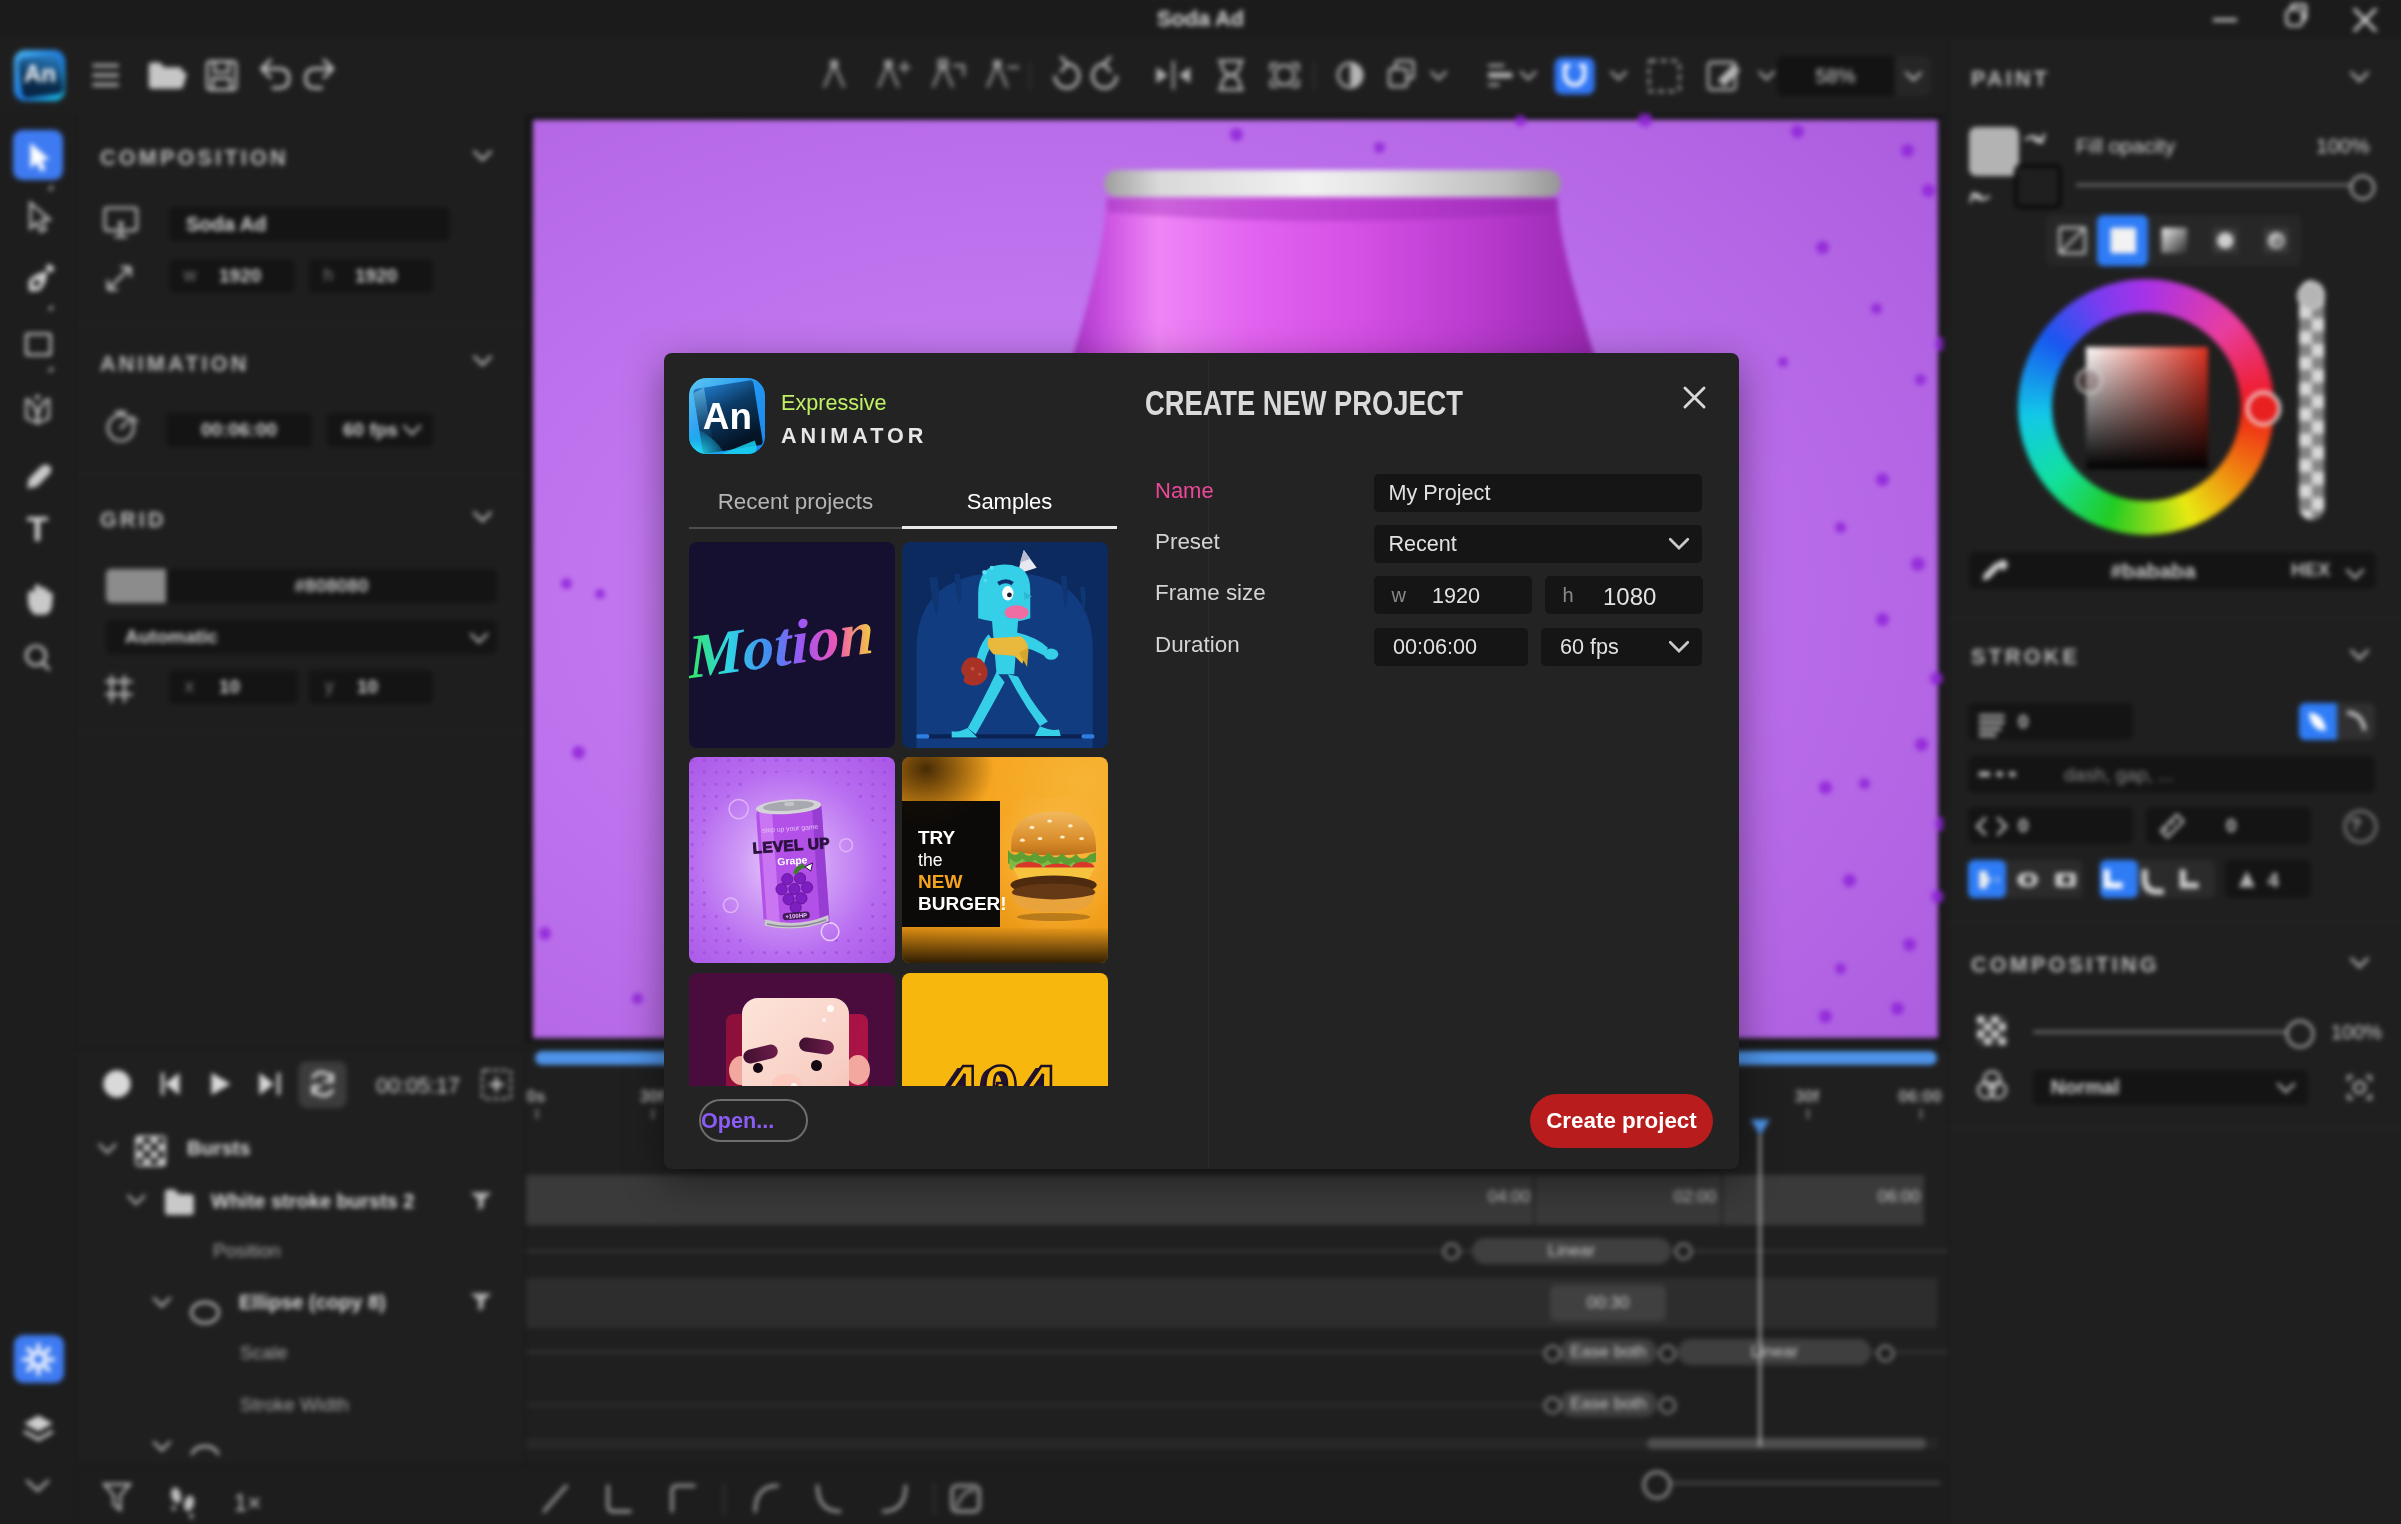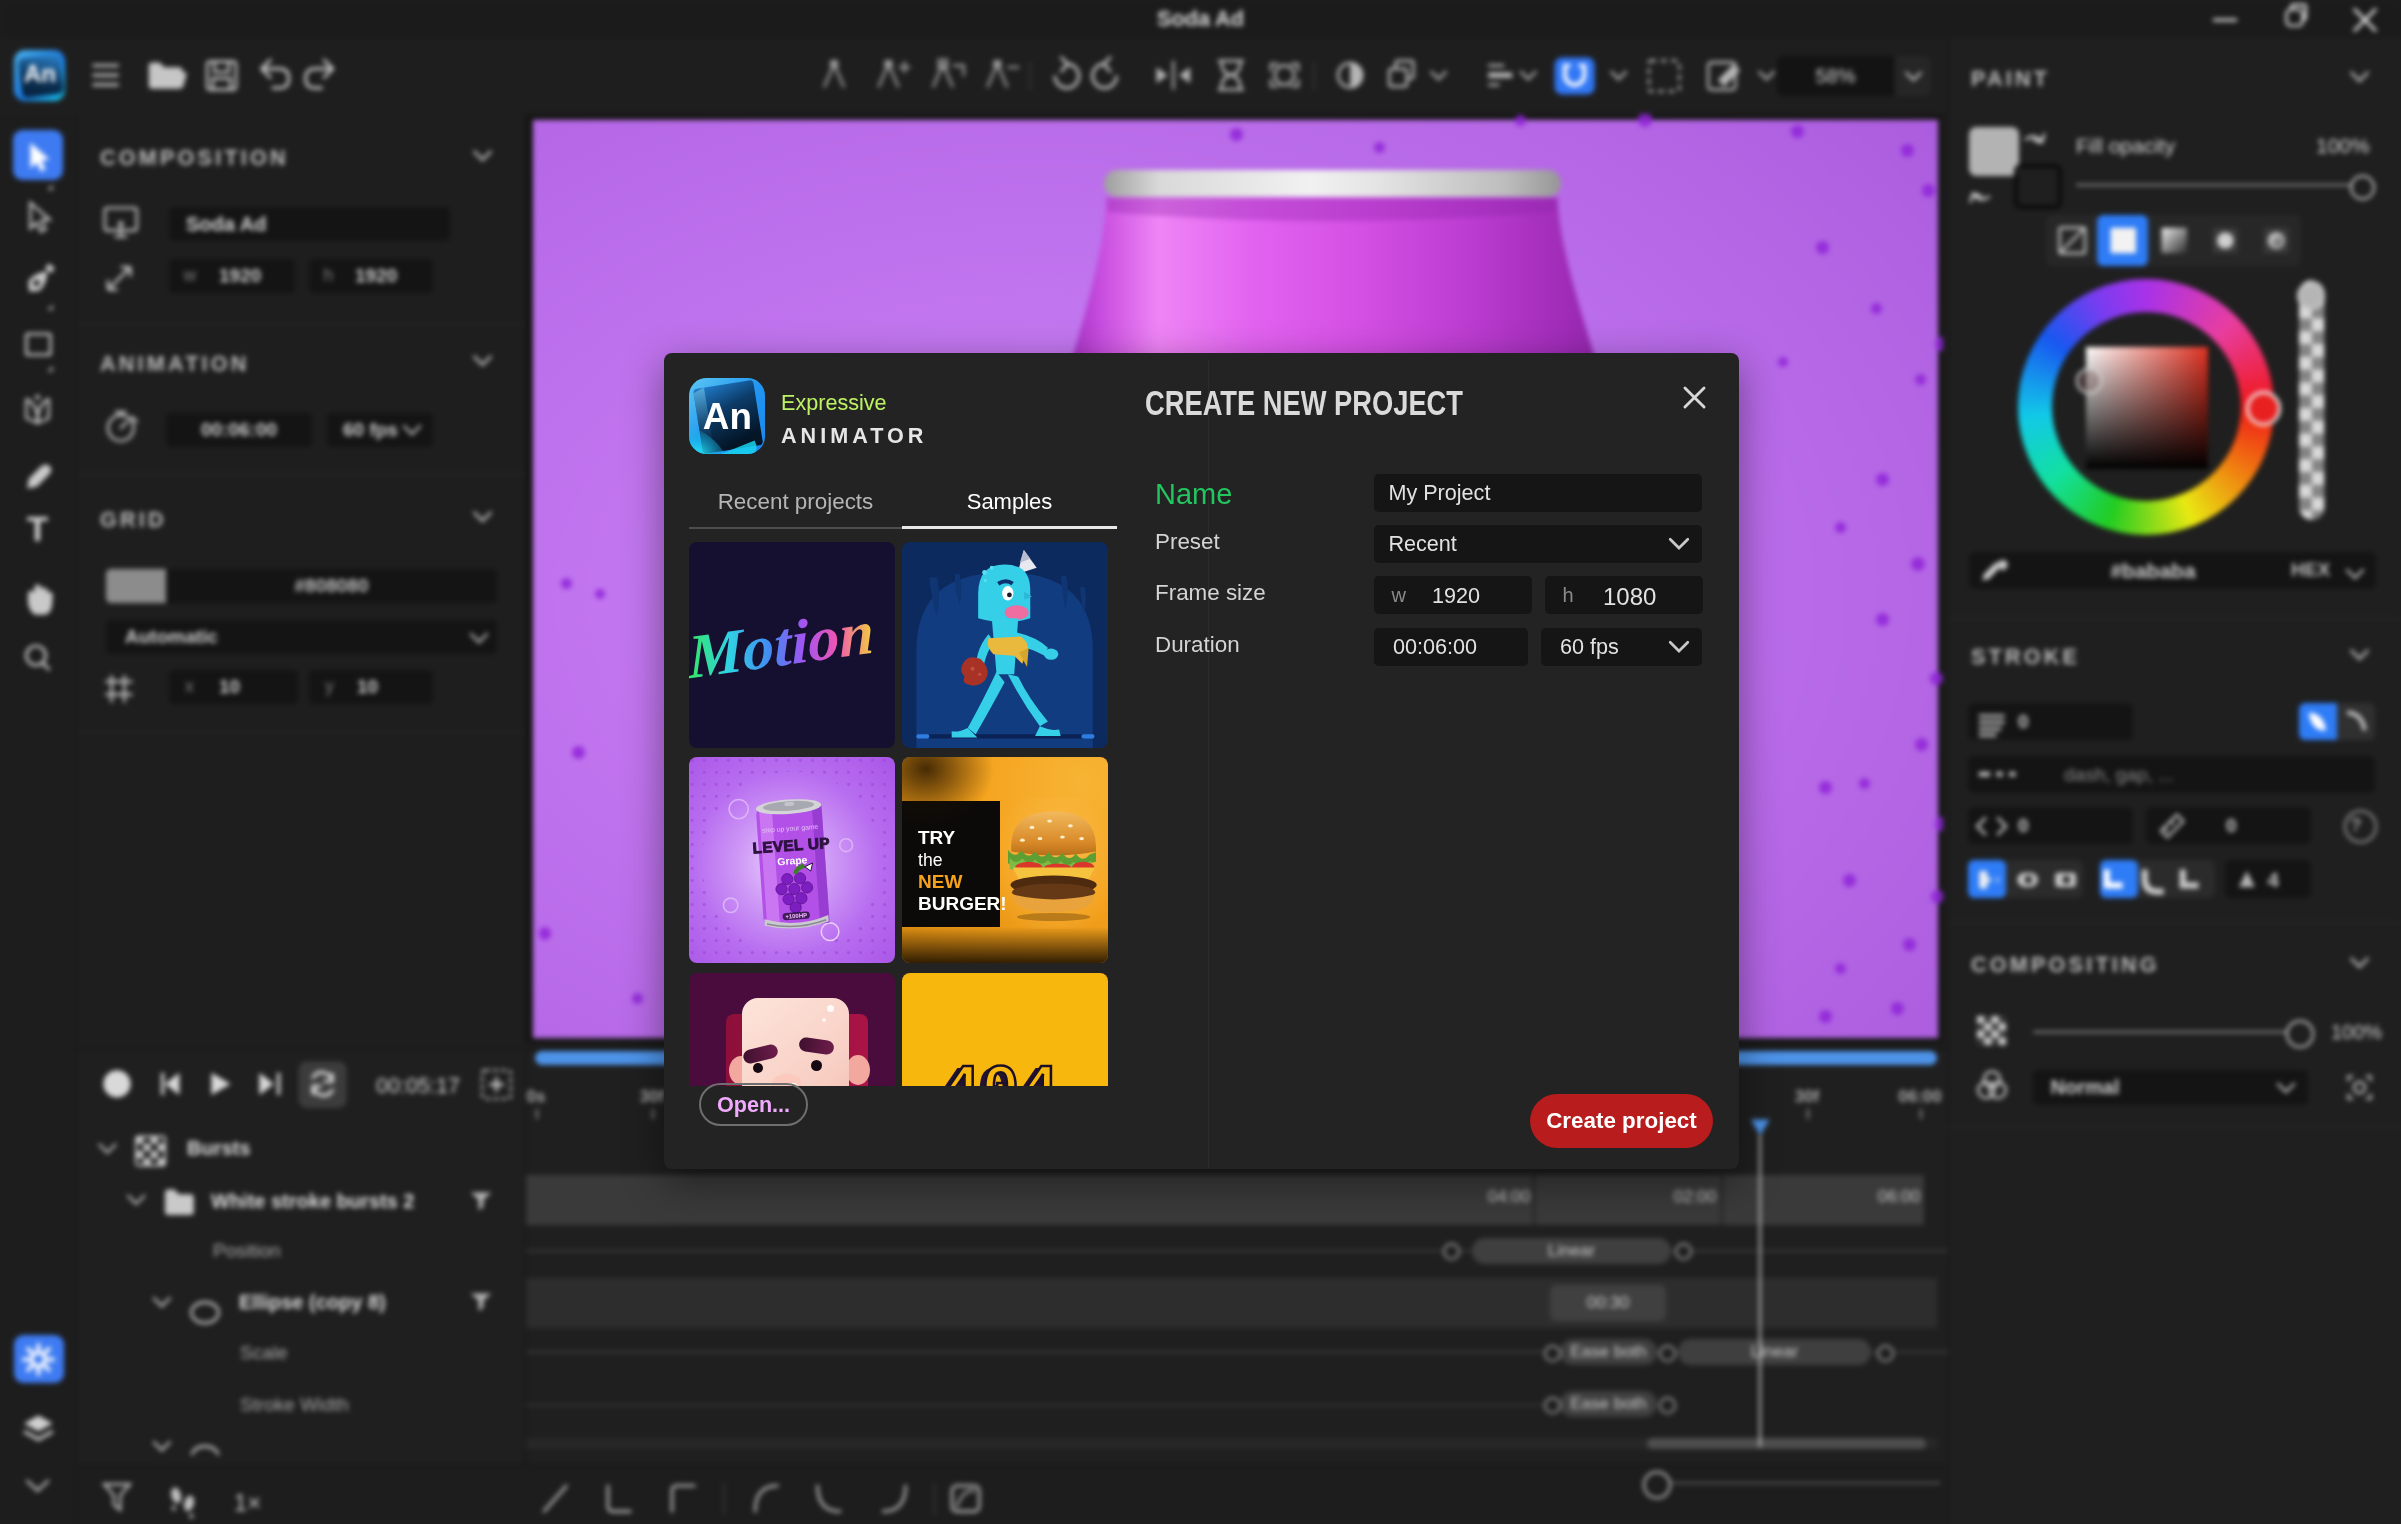--- a/index.html
+++ b/index.html
@@ -787,27 +787,27 @@
 <div class="abs" style="left:102px;top:110px;width:5.6px;height:5.6px;background:#fff;opacity:.8;border-radius:50%"></div>
 </div>
 <div class="abs" style="left:213px;top:431px;width:206px;height:206px;border-radius:8px;background:#f8b70d;overflow:hidden">
 <svg width="206" height="206" viewBox="0 0 257 257">
 <g font-family="Liberation Mono,monospace" font-weight="bold" font-size="78" letter-spacing="2">
 <text x="124" y="168" text-anchor="middle" fill="#241233" transform="translate(-7,3)">404</text>
 <text x="124" y="168" text-anchor="middle" fill="#f8b70d" stroke="#1c1029" stroke-width="3.2">404</text>
 </g>
 </svg></div>
 </div>
-<div class="abs" style="left:35px;top:730px;width:105px;height:39px;border:2.4px solid #6e6e6e;border-radius:22.4px;text-align:center;font-size:21.6px;font-weight:bold;color:#f0abfc;line-height:39px">Open...</div>
+<div class="abs" style="left:35px;top:746px;width:105px;height:39px;border:2.4px solid #6e6e6e;border-radius:22.4px;text-align:left;font-size:21.6px;font-weight:bold;color:#8b5cf6;line-height:39px">Open...</div>
 <div class="abs" style="left:544px;top:8px;width:0.8px;height:808px;background:#2c2c2c"></div>
 <div class="abs" style="left:481px;top:30px;font-size:35px;font-weight:bold;color:#dadada;transform:scaleX(.78);transform-origin:0 0;white-space:nowrap">CREATE NEW PROJECT</div>
 <svg class="abs" style="left:1013px;top:27px" width="35" height="35" viewBox="0 0 44 44">
       <path d="M 10 10 L 34 34 M 34 10 L 10 34" stroke="#d8d8d8" stroke-width="3.6" stroke-linecap="round"></path>
     </svg>
-<div class="abs" style="left:491px;top:125px;font-size:29px;color:#22c55e">Name</div>
+<div class="abs" style="left:491px;top:125px;font-size:22px;color:#ec4899">Name</div>
 <div class="abs" style="left:491px;top:176px;font-size:22.4px;color:#d4d4d4">Preset</div>
 <div class="abs" style="left:491px;top:227px;font-size:22.4px;color:#d4d4d4">Frame size</div>
 <div class="abs" style="left:491px;top:279px;font-size:22.4px;color:#d4d4d4">Duration</div>
 <div class="abs" style="left:710px;top:121px;width:328px;height:38px;background:#151515;border-radius:4.8px;color:#e2e2e2;font-size:21.6px;line-height:38px"><span style="padding-left:14.4px">My Project</span></div>
 <div class="abs" style="left:710px;top:172px;width:328px;height:38px;background:#151515;border-radius:4.8px;color:#e2e2e2;font-size:21.6px;line-height:38px"><span style="padding-left:14.4px">Recent</span></div>
 <svg class="abs" style="left:999px;top:179px" width="32" height="25.6" viewBox="0 0 40 32">
       <path d="M 9 9 L 20 20 L 31 9" stroke="#c9c9c9" stroke-width="3.4" fill="none" stroke-linecap="round"></path>
     </svg>
 <div class="abs" style="left:710px;top:223px;width:158px;height:38px;background:#151515;border-radius:4.8px">
       <span style="position:absolute;left:17.6px;top:8px;font-size:20px;color:#8a8a8a">w</span>

